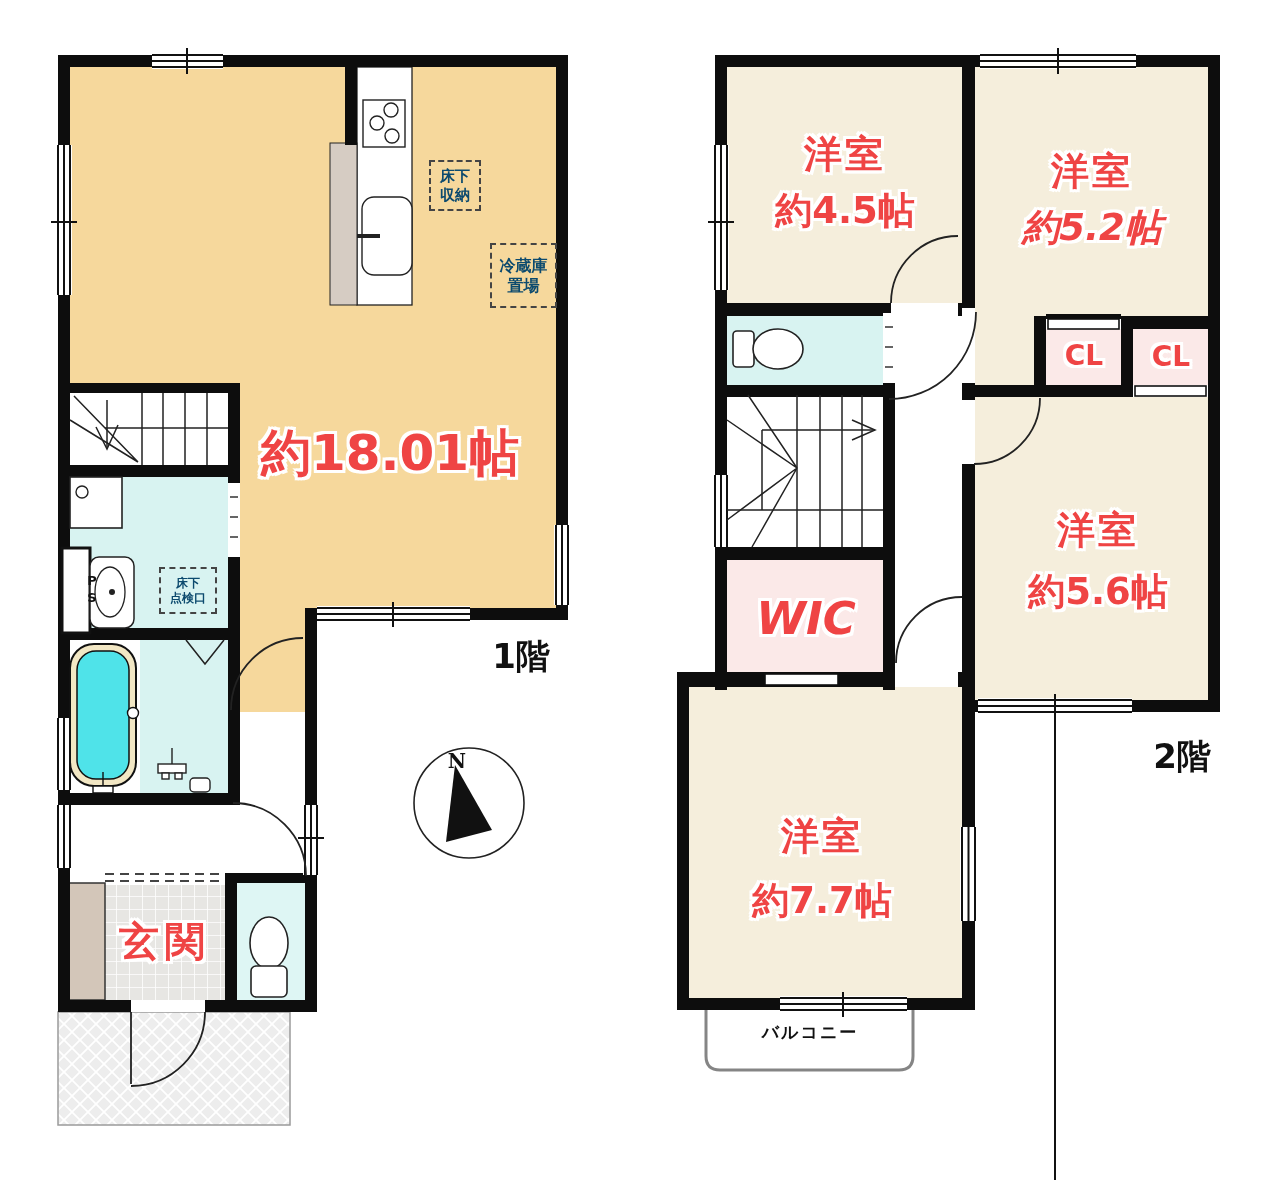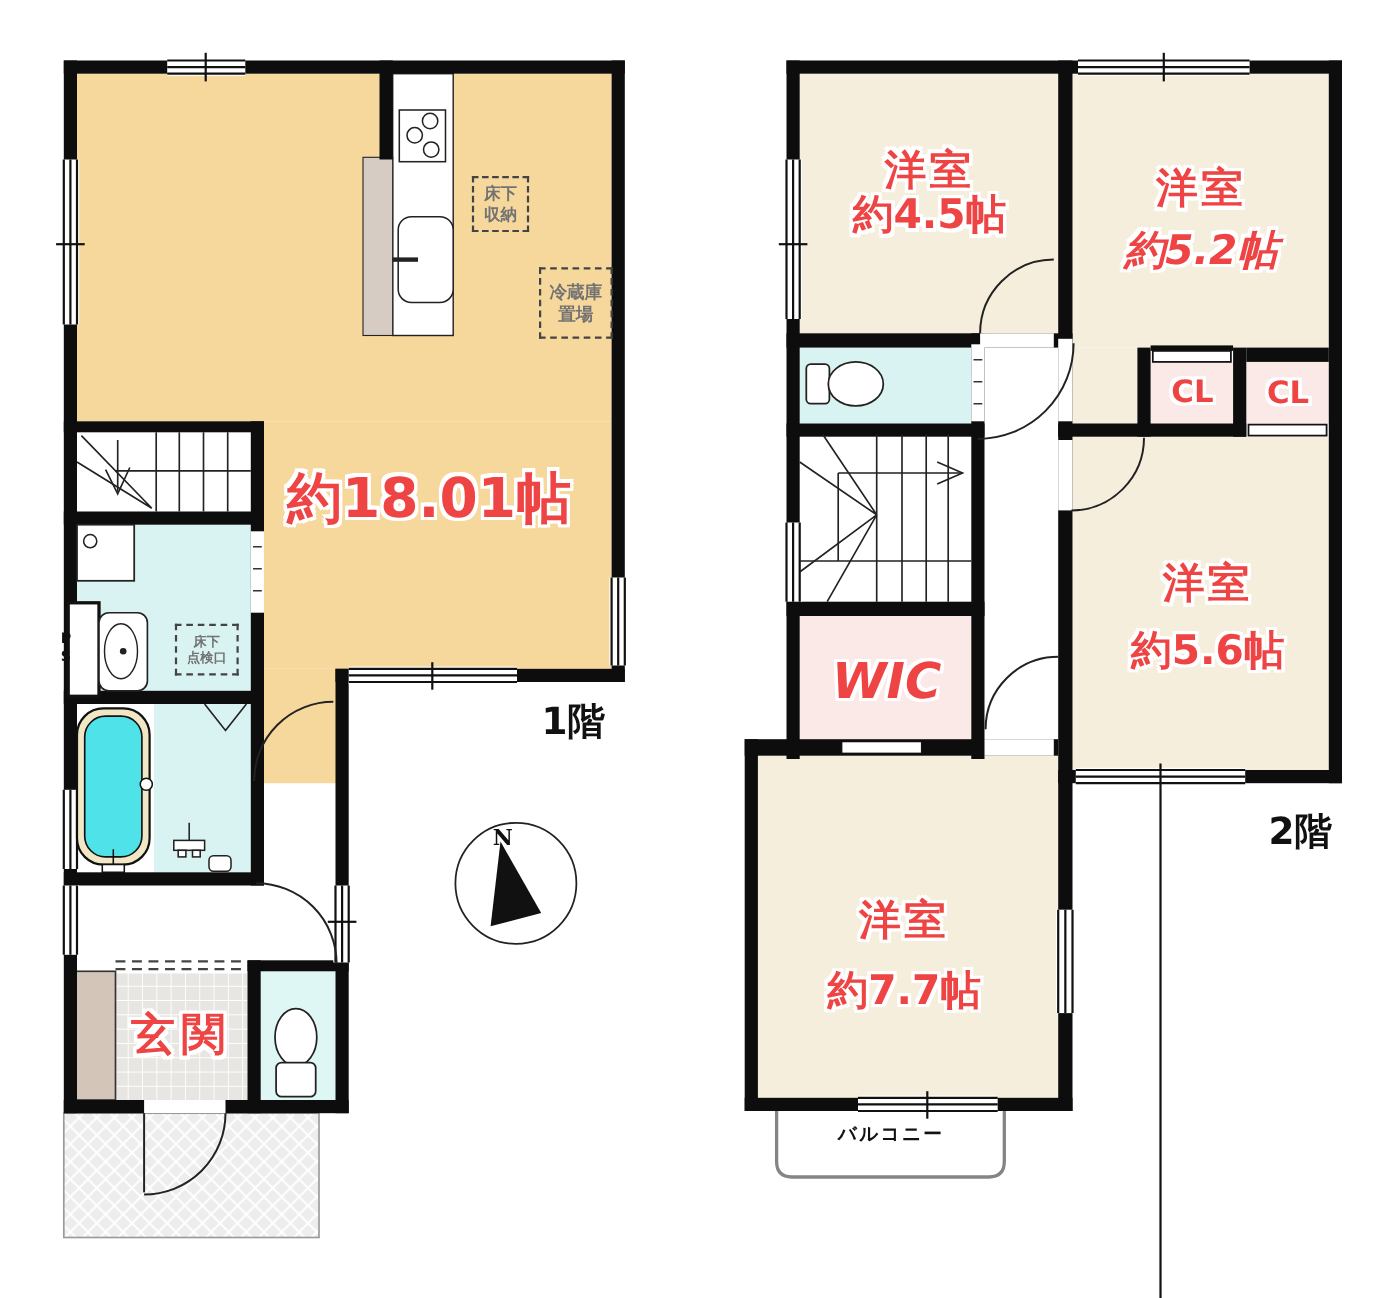--- a/index.html
+++ b/index.html
@@ -5,21 +5,21 @@
   html,body{margin:0;padding:0;background:#fff;}
   .canvas{position:relative;width:1270px;height:1180px;background:#fff;overflow:hidden;
           font-family:"DejaVu Sans",sans-serif;}
   .plan-svg{position:absolute;left:0;top:0;}
   .lbl{position:absolute;transform:translate(-50%,-50%);white-space:nowrap;color:#ef4444;
        font-weight:bold;text-align:center;line-height:1.05;
        text-shadow:-3px -3px 0 #fff,3px -3px 0 #fff,-3px 3px 0 #fff,3px 3px 0 #fff,
                    0 -3px 0 #fff,0 3px 0 #fff,-3px 0 0 #fff,3px 0 0 #fff;}
   .plain{position:absolute;transform:translate(-50%,-50%);color:#111;font-weight:bold;
          text-align:center;line-height:1.1;white-space:nowrap;}
-  .note{position:absolute;border:2px dashed #444;color:#737373;font-weight:bold;
+  .note{position:absolute;border:2px dashed #444;color:#0c4a6e;font-weight:bold;
         display:flex;flex-direction:column;align-items:center;justify-content:center;
         text-align:center;background:transparent;}
   .note span{display:block;line-height:1.25;}
 </style>
 </head>
 <body>
 
 <div class="canvas">
 
 <svg class="plan-svg" width="1270" height="1180" viewBox="0 0 1270 1180">
@@ -285,26 +285,26 @@
   </div>
   <div class="note" style="left:490px;top:243px;width:63px;height:61px;font-size:16px;">
     <span>冷蔵庫</span>
     <span>置場</span>
   </div>
   <div class="note" style="left:159px;top:567px;width:54px;height:43px;font-size:12px;">
     <span>床下</span>
     <span>点検口</span>
   </div>
 
-  <div class="plain" style="left:60px;top:590px;font-size:13px;width:14px;white-space:normal;word-break:break-all;line-height:1.3;">PS</div>
+  <div class="plain" style="left:92px;top:590px;font-size:13px;width:14px;white-space:normal;word-break:break-all;line-height:1.3;">PS</div>
 
   <div class="plain" style="left:457px;top:761px;font-size:20px;font-family:'DejaVu Serif',serif;">N</div>
 
   <div class="lbl" style="left:845px;top:155px;font-size:38px;letter-spacing:3px;">洋室</div>
-  <div class="lbl" style="left:845px;top:196px;font-size:37px;">約4.5帖</div>
+  <div class="lbl" style="left:845px;top:211px;font-size:37px;">約4.5帖</div>
 
   <div class="lbl" style="left:1092px;top:172px;font-size:38px;letter-spacing:3px;">洋室</div>
   <div class="lbl" style="left:1092px;top:228px;font-size:37px;font-style:italic;">約5.2帖</div>
 
   <div class="lbl" style="left:1098px;top:531px;font-size:38px;letter-spacing:3px;">洋室</div>
   <div class="lbl" style="left:1098px;top:592px;font-size:37px;">約5.6帖</div>
 
   <div class="lbl" style="left:822px;top:837px;font-size:38px;letter-spacing:3px;">洋室</div>
   <div class="lbl" style="left:822px;top:901px;font-size:37px;">約7.7帖</div>
 

